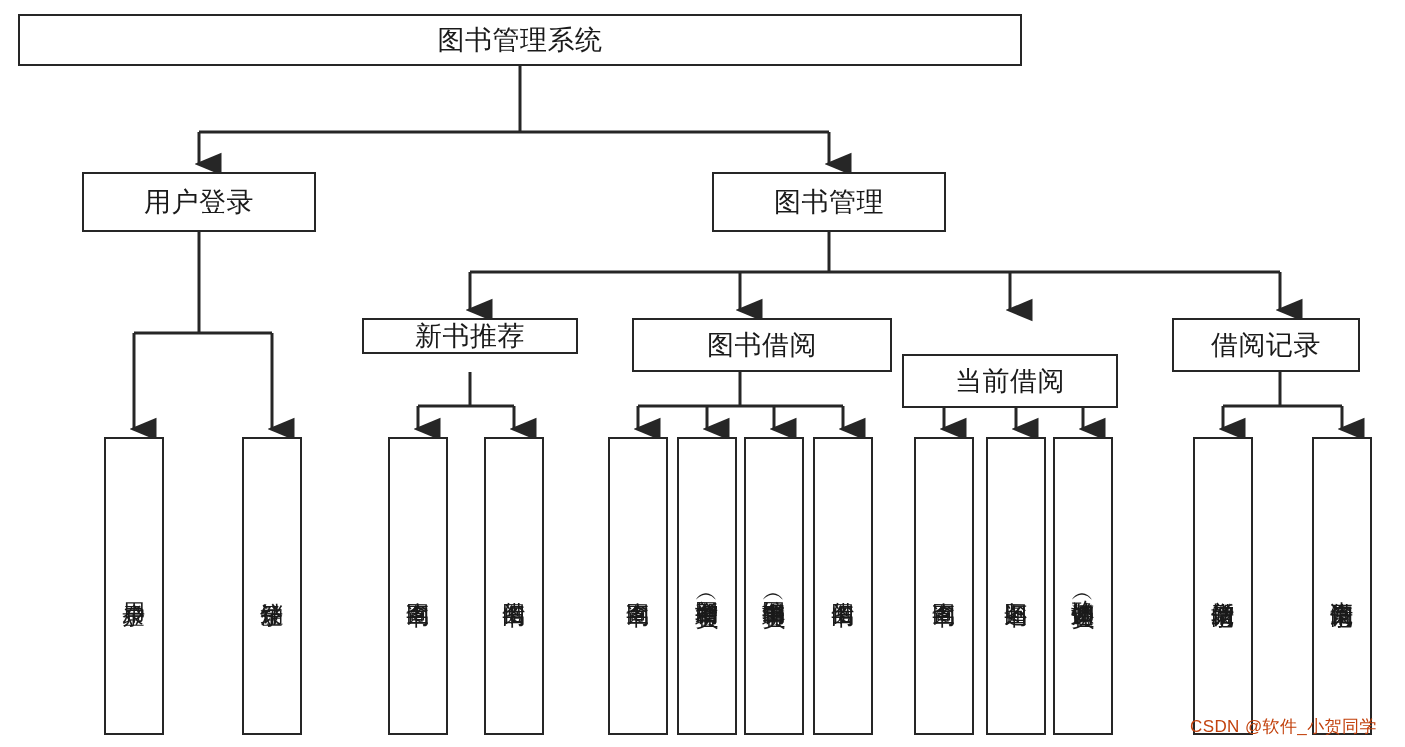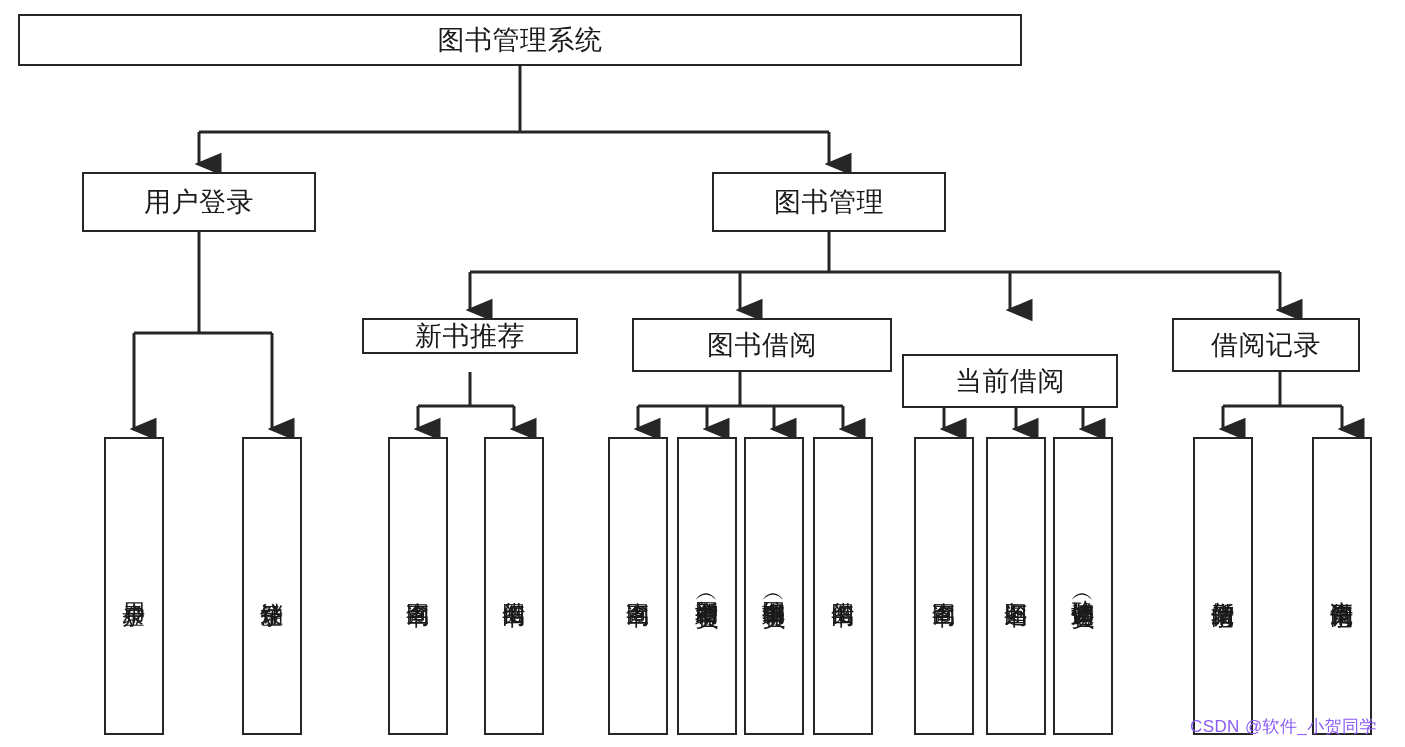--- a/index.html
+++ b/index.html
@@ -51,21 +51,21 @@
   .node .nlabel {
     display: block;
   }
   .node.vert .nlabel {
     writing-mode: vertical-rl;
     text-orientation: upright;
   }
   .watermark {
     position: absolute;
     font-size: 17px;
-    color: #8b5cf6;
+    color: #c2410c;
     white-space: nowrap;
     letter-spacing: 0.4px;
   }
 </style>
 </head>
 <body>
 
 <div id="canvas">
 
   <svg class="wires" viewBox="0 0 1405 747" xmlns="http://www.w3.org/2000/svg">

